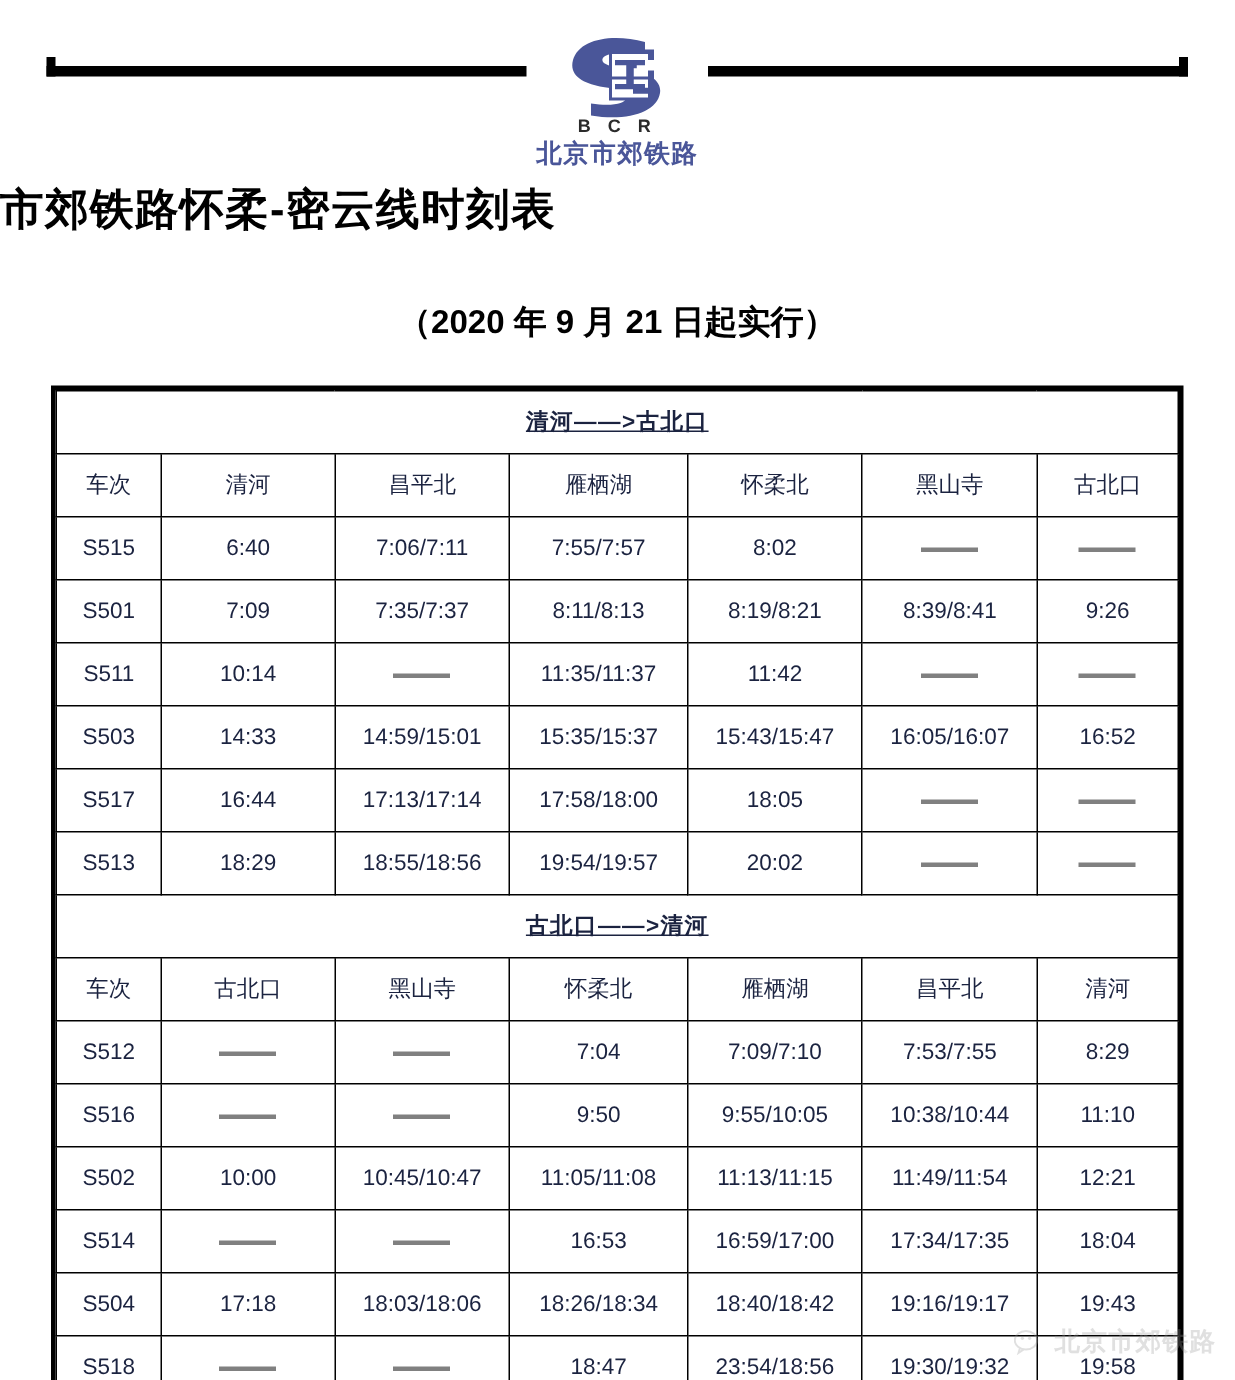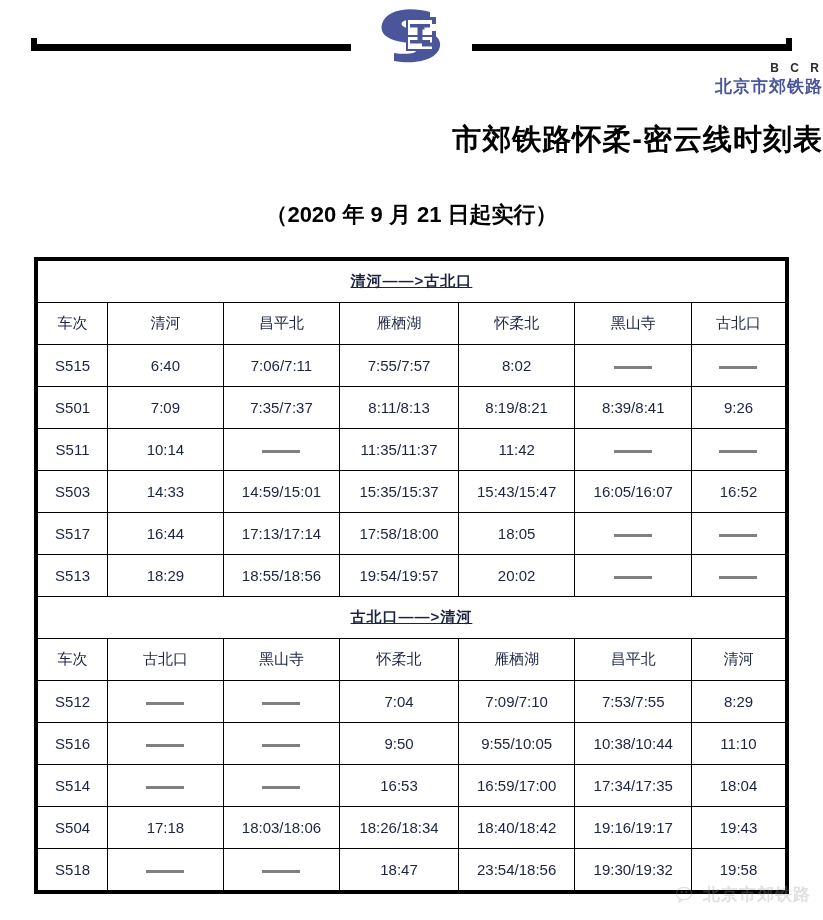--- a/index.html
+++ b/index.html
@@ -36,22 +36,22 @@
     height: 13px;
     background: #000000;
   }
   .rule-cap.left-cap  { left: 31px; }
   .rule-cap.right-cap { left: 786px; }
 
   .logo-block {
     position: absolute;
     left: 0;
     right: 0;
-    top: 4px;
-    text-align: right;
+    top: 20px;
+    text-align: center;
   }
   .logo-mark {
     display: block;
     margin: 0 auto;
   }
   .logo-bcr {
     font-size: 12px;
     font-weight: bold;
     letter-spacing: 4px;
     color: #2b2b2b;
@@ -62,21 +62,21 @@
     font-size: 17px;
     font-weight: bold;
     letter-spacing: 1px;
     color: #4a5699;
     line-height: 21px;
     margin-top: 1px;
   }
 
   
   .doc-title {
-    text-align: right;
+    text-align: left;
     font-size: 29px;
     font-weight: bold;
     letter-spacing: 1px;
     color: #000000;
     margin-top: 16px;
   }
   .doc-subtitle {
     text-align: center;
     font-size: 22px;
     font-weight: bold;
@@ -286,20 +286,29 @@
         <tr>
           <td>S516</td>
           <td class="dash"><span class="dash-mark"></span></td>
           <td class="dash"><span class="dash-mark"></span></td>
           <td>9:50</td>
           <td>9:55/10:05</td>
           <td>10:38/10:44</td>
           <td>11:10</td>
         </tr>
         <tr>
+          <td>S502</td>
+          <td>10:00</td>
+          <td>10:45/10:47</td>
+          <td>11:05/11:08</td>
+          <td>11:13/11:15</td>
+          <td>11:49/11:54</td>
+          <td>12:21</td>
+        </tr>
+        <tr>
           <td>S514</td>
           <td class="dash"><span class="dash-mark"></span></td>
           <td class="dash"><span class="dash-mark"></span></td>
           <td>16:53</td>
           <td>16:59/17:00</td>
           <td>17:34/17:35</td>
           <td>18:04</td>
         </tr>
         <tr>
           <td>S504</td>

